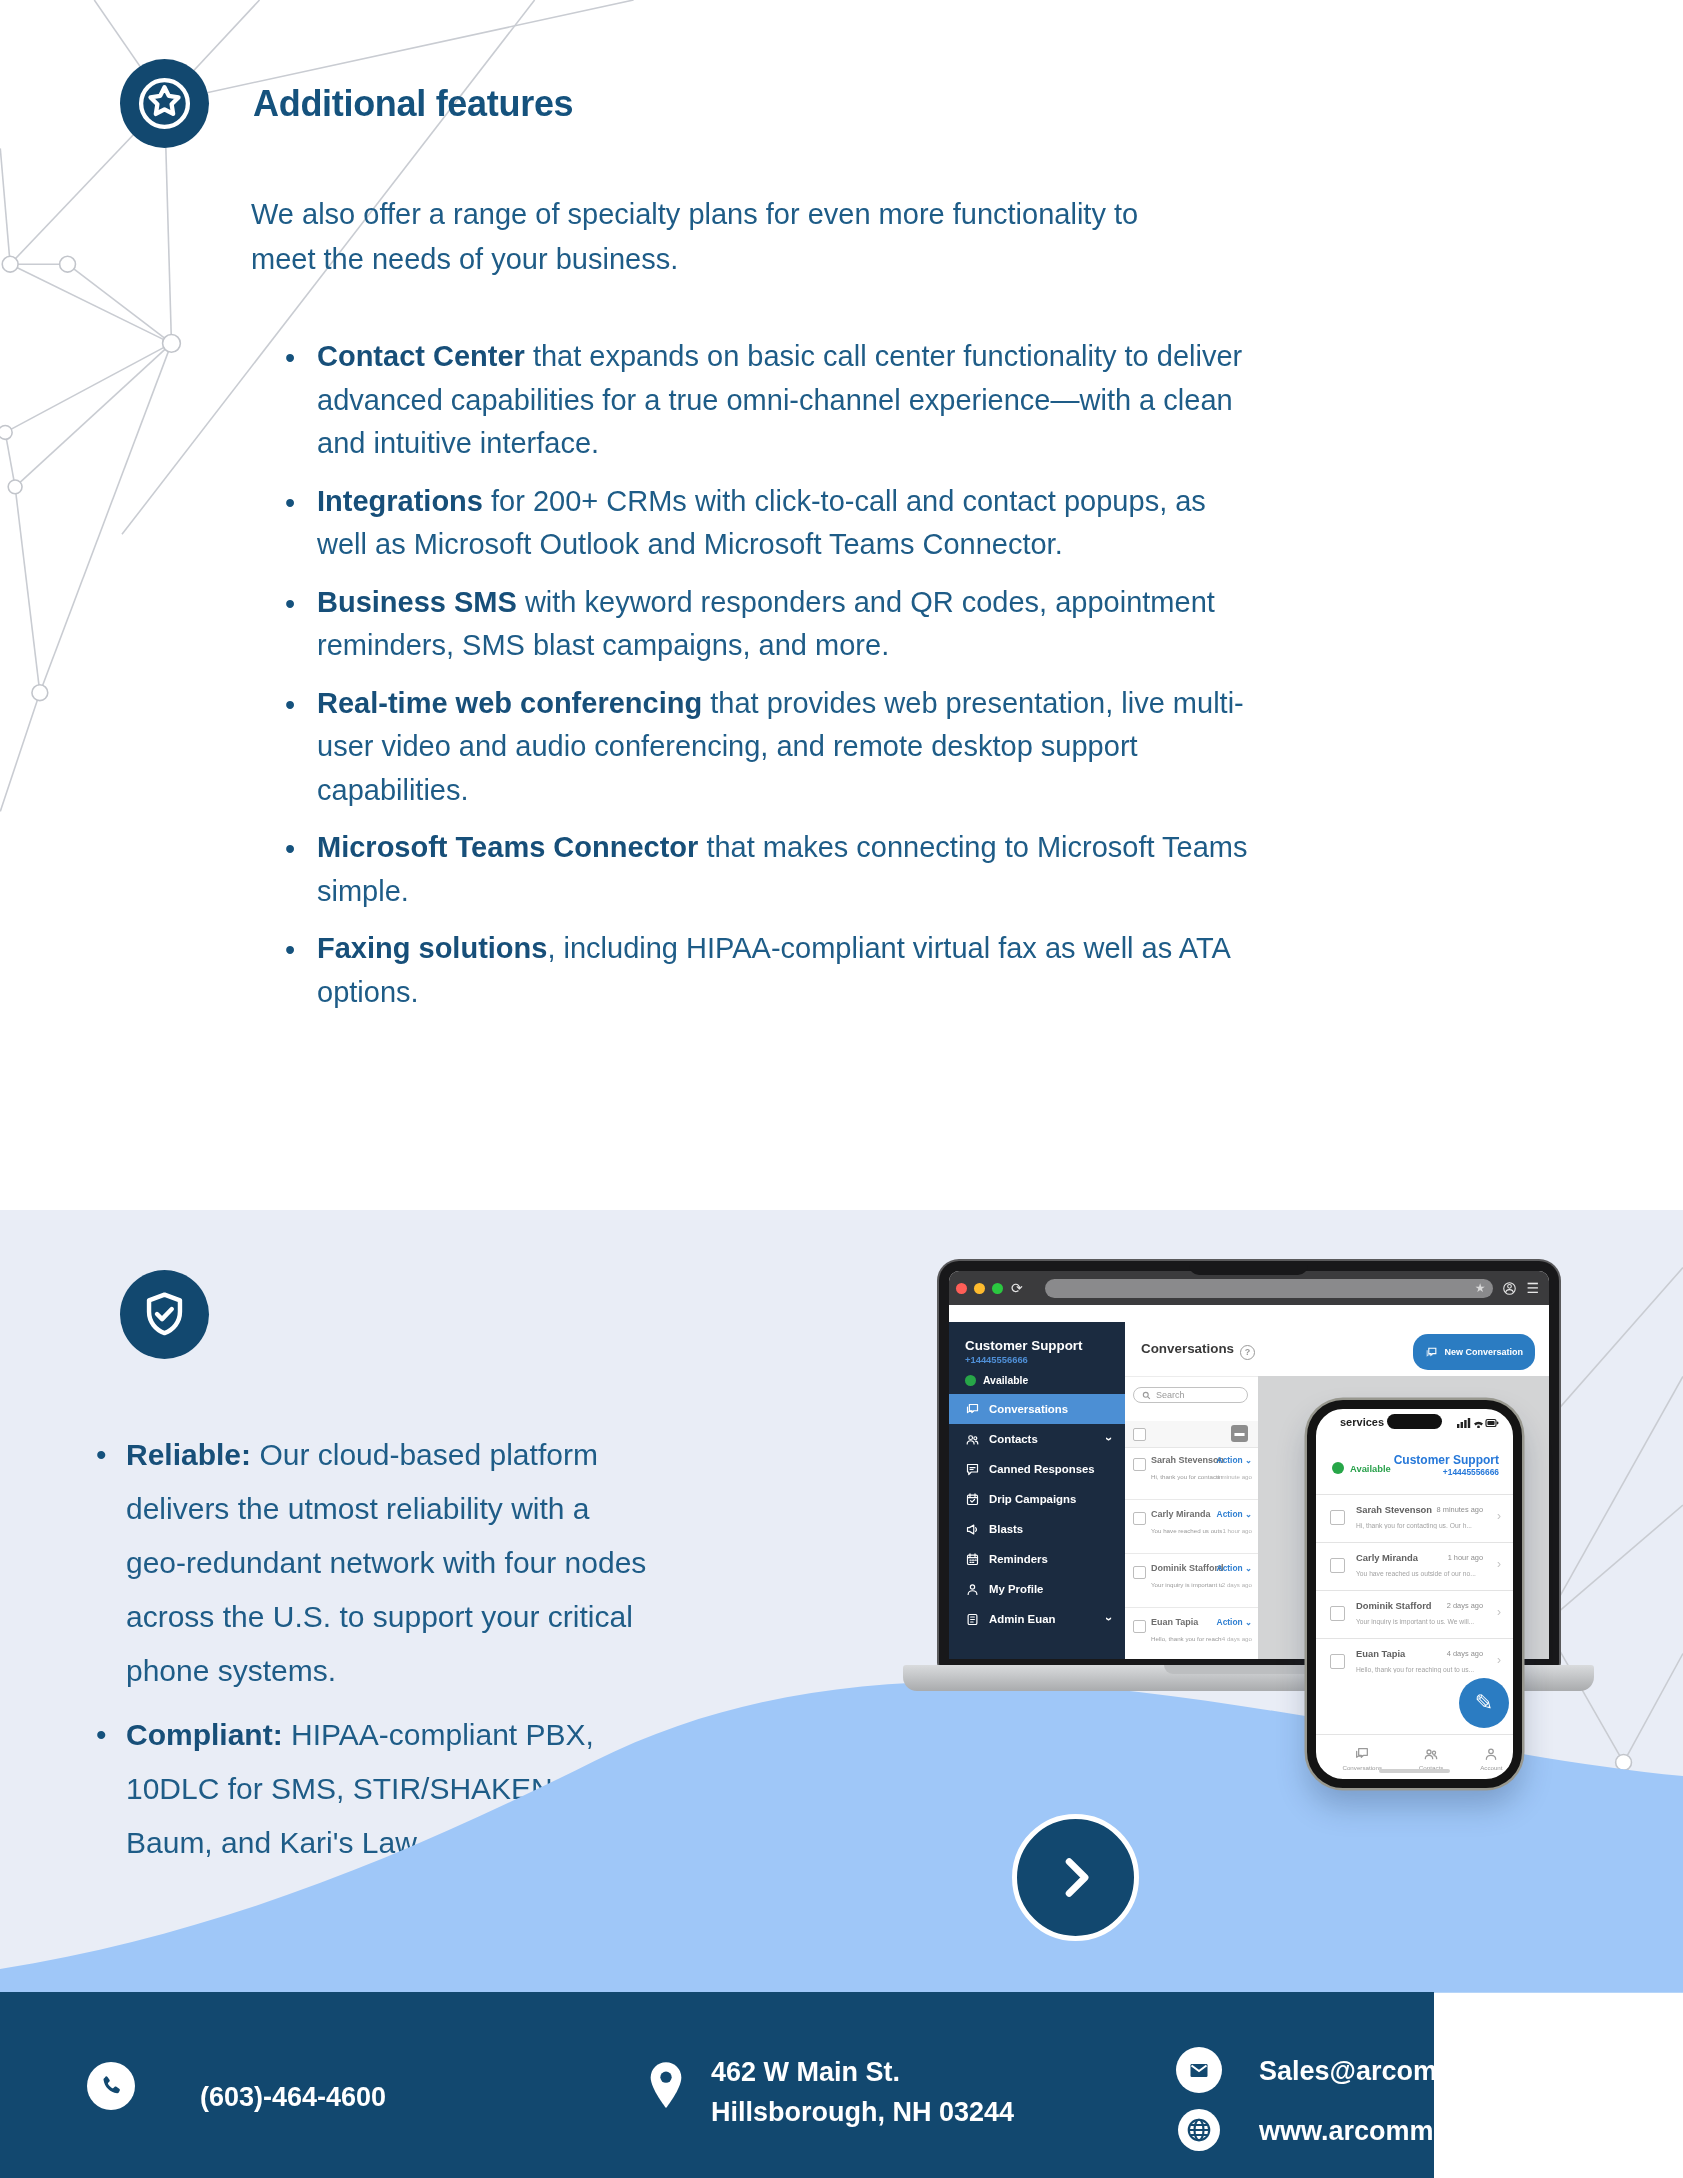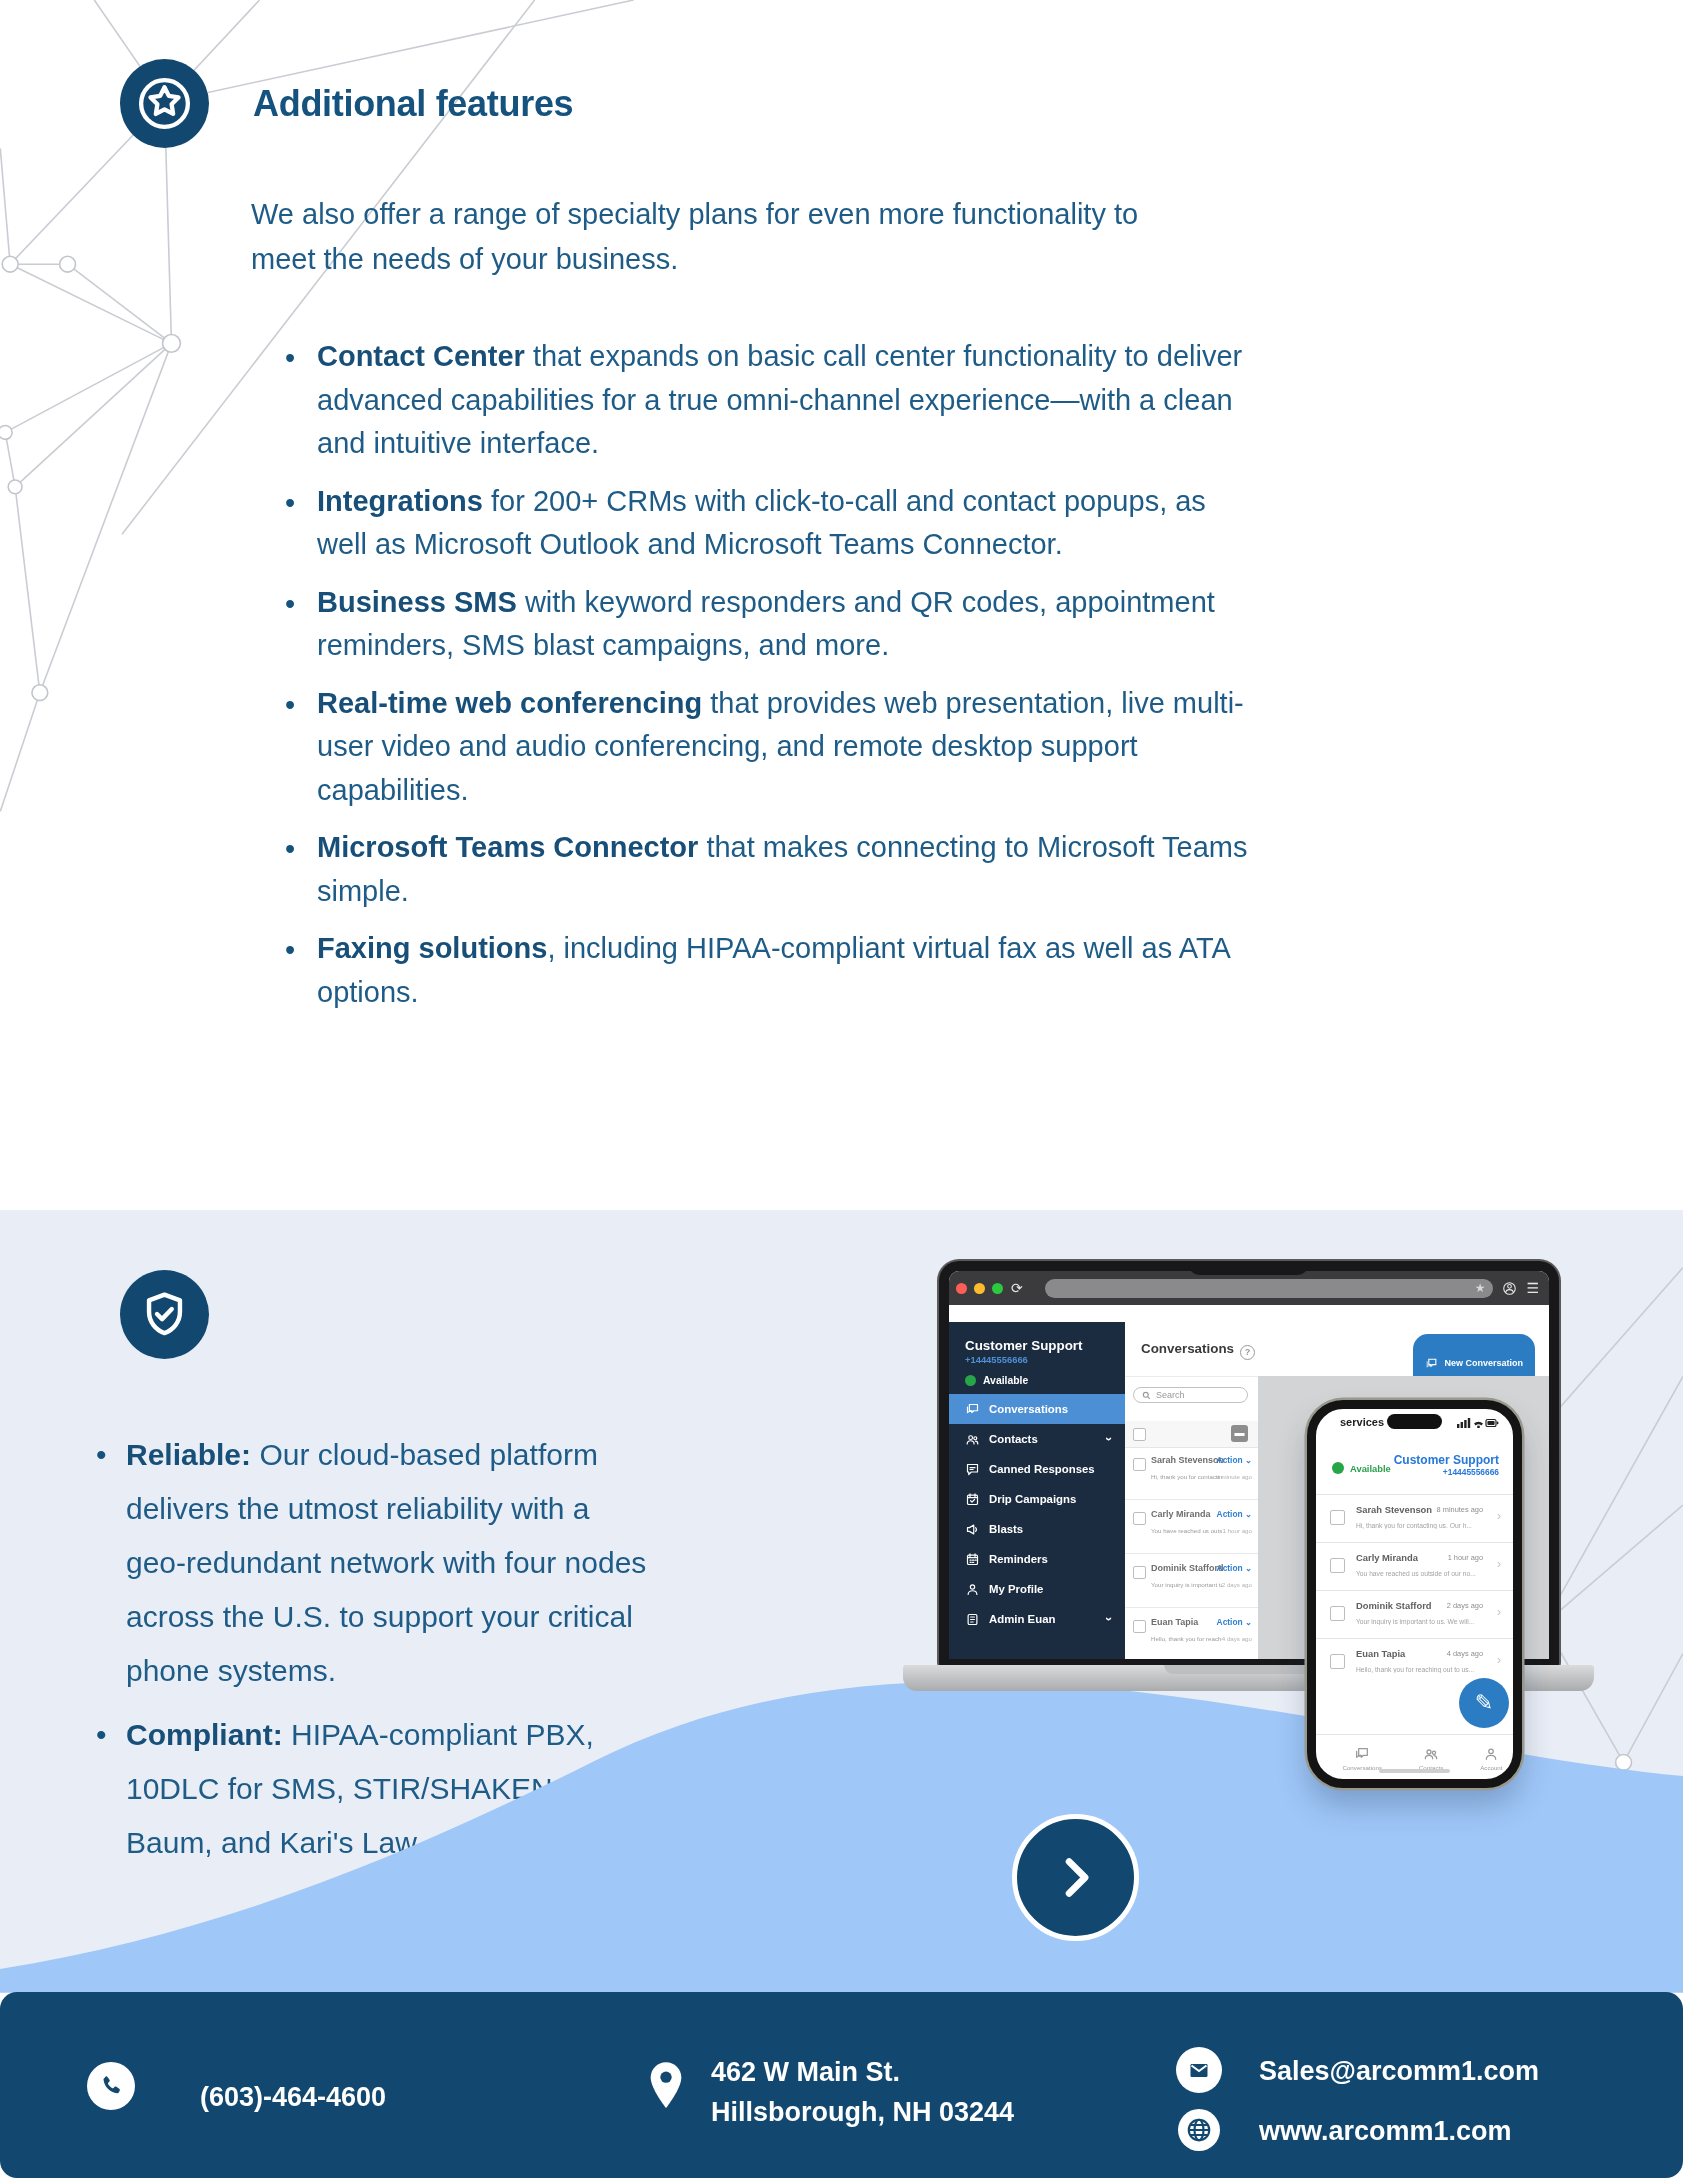--- a/index.html
+++ b/index.html
@@ -69,21 +69,21 @@
   .nav-item.active{background:var(--navActive,#4c8fd4);}
   .nav-item .nico{width:15px;height:15px;color:#fff;flex:0 0 auto;}
   .nav-item .nico svg{width:15px;height:15px;}
   .nav-chev{margin-left:auto;margin-right:14px;font-size:12px;transform:rotate(90deg);}
 
   .lap-header{position:absolute;left:176px;top:51px;width:424px;height:53px;background:#fff;}
   .lap-title{position:absolute;left:16px;top:19px;font-size:13.4px;font-weight:700;color:#3a3a3a;}
   .info-ic{display:inline-block;width:13px;height:13px;border:1.4px solid #9a9a9a;border-radius:50%;
            color:#9a9a9a;font-size:9px;text-align:center;line-height:13px;font-weight:700;vertical-align:-2px;margin-left:6px;}
   .newconv{position:absolute;right:14px;top:12px;height:30px;border-radius:15px;background:var(--btnBlue,#2b7cc2);
-           color:#fff;font-size:9px;font-weight:700;display:flex;align-items:center;gap:6px;padding:14px 12px;cursor:pointer;}
+           color:#fff;font-size:9px;font-weight:700;display:flex;align-items:center;gap:6px;padding:3px 12px;cursor:pointer;}
   .newconv svg{width:13px;height:13px;}
 
   .lap-listcol{position:absolute;left:176px;top:105px;width:133px;height:283px;background:#fff;border-top:1px solid #ececec;}
   .searchpill{position:absolute;left:8px;top:10px;width:115px;height:16px;border:1.3px solid #c2c2c2;
               border-radius:12px;display:flex;align-items:center;gap:5px;color:#9a9a9a;font-size:9px;padding-left:8px;box-sizing:border-box;}
   .selstrip{position:absolute;left:0;top:44px;width:133px;height:26px;background:#f7f7f7;border-bottom:1px solid #e6e6e6;}
   .cbx{width:11px;height:11px;border:1.3px solid #bdbdbd;border-radius:2px;background:#fff;}
   .selstrip .cbx{position:absolute;left:8px;top:7px;}
   .archbtn{position:absolute;right:10px;top:4px;width:17px;height:17px;background:#8d8d8d;border-radius:3px;
            color:#fff;font-size:10px;line-height:16px;text-align:center;}
@@ -120,21 +120,21 @@
   .compose{position:absolute;left:143px;top:269px;width:50px;height:50px;border-radius:50%;
            background:var(--btnBlue,#2b7cc2);color:#fff;display:flex;align-items:center;justify-content:center;
            font-size:22px;cursor:pointer;}
   .ph-tabbar{position:absolute;left:0;top:325px;width:197px;height:46px;border-top:1px solid #e3e3e3;
              display:flex;justify-content:space-around;align-items:center;padding:0 8px;}
   .ph-tab{display:flex;flex-direction:column;align-items:center;gap:2px;color:#9a9a9a;font-size:6.2px;cursor:pointer;}
   .ph-tab svg{width:16px;height:16px;}
   .homebar{position:absolute;left:63px;top:360px;width:71px;height:4px;border-radius:2px;background:#cfcfcf;}
 
   
-  .footer{position:absolute;left:0;top:1992px;width:1683px;height:186px;background:var(--navy,#12486f);color:#fff;border-radius:17px;}
+  .footer{position:absolute;left:0;top:1992px;width:1434px;height:186px;background:var(--navy,#12486f);color:#fff;}
   .f-ic{position:absolute;display:flex;align-items:center;justify-content:center;}
   .f-text{position:absolute;font-size:27px;font-weight:700;color:#fff;}
 </style>
 </head>
 <body>
 <div id="page" style="--navy: #12486f; --heading: #15527d; --body: #1e5c87; --lav: #e9edf6; --wave: #9fc7f8; --sidebar: #1b2b40; --navActive: #4c8fd4; --btnBlue: #2b7cc2; --link: #2f7fd1; --green: #27a648; --chrome: #3b3b3d;">
 
 <div class="lav"></div>
 
 <svg class="net" style="left:0;top:0" width="713" height="851" viewBox="0 0 720 860">

